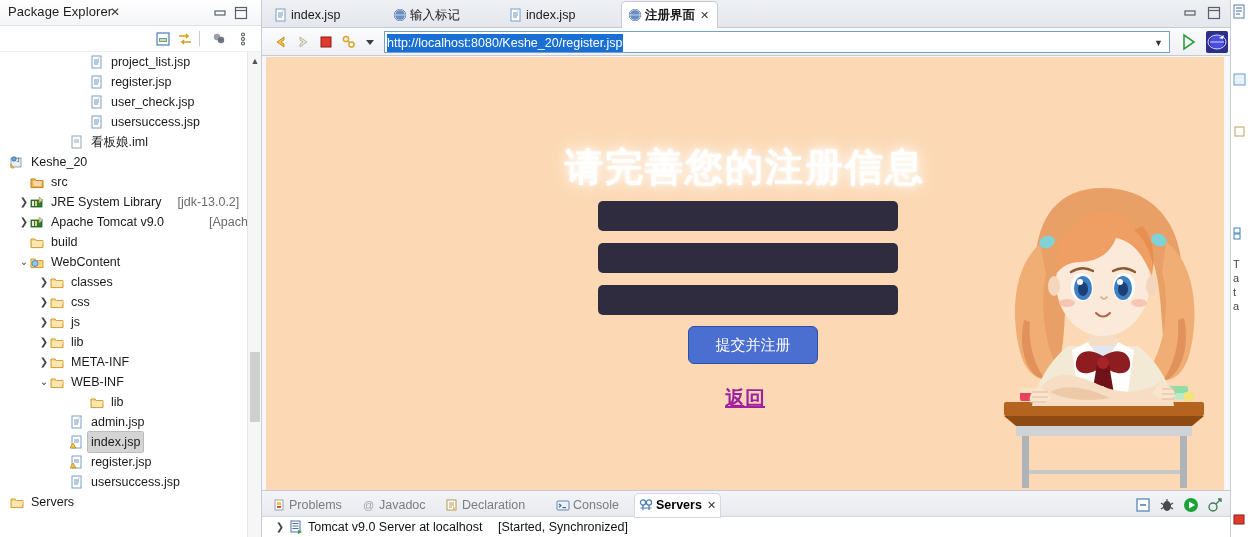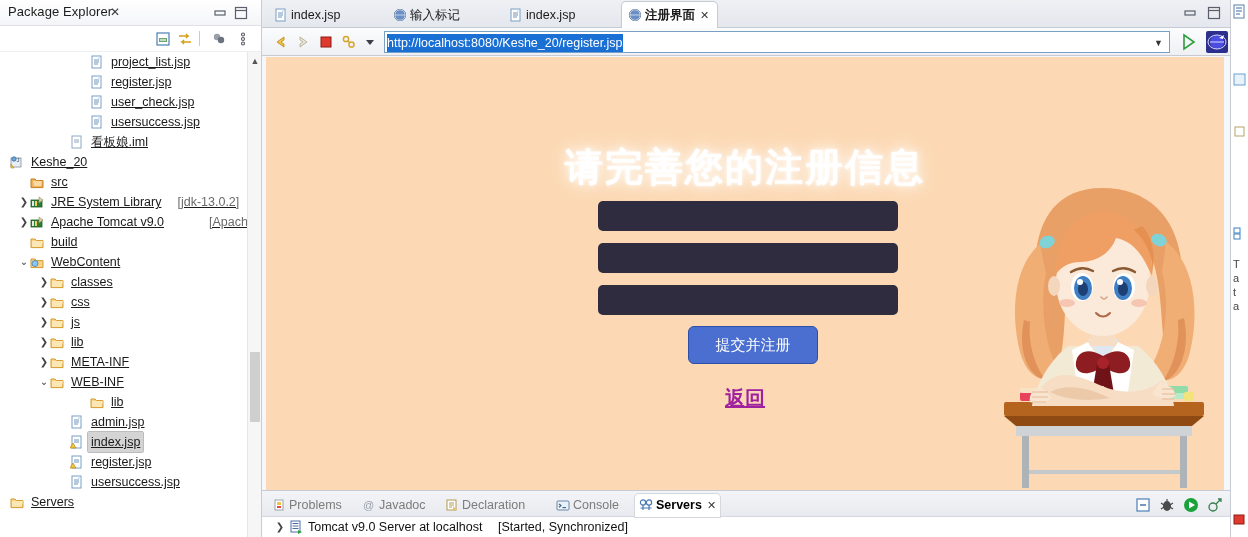--- a/index.html
+++ b/index.html
@@ -53,21 +53,21 @@
     position:absolute; left:0; top:52px; right:14px; bottom:0;
     overflow:hidden;
   }
   .trow {
     position:relative; height:20px; line-height:20px;
     font-size:12.5px; color:#1a1a1a; white-space:nowrap;
   }
   .trow.sel .tlabel-box {
     background:#d4d4d4; outline:1px solid #bcbcbc;
   }
-  .tlabel-box { display:inline-block; padding:0 3px; border-radius:1px;text-decoration:underline;}
+  .tlabel-box { display:inline-block; padding:0 3px; border-radius:1px;}
   .arrow { position:absolute; top:0; width:12px; text-align:center;
            color:#444; font-size:10px; }
   .ticon { position:absolute; top:3px; width:14px; height:14px; }
   .tlabel { position:absolute; top:0; }
   .dim { color:#6a6a6a; }
 
   
   #ex-scroll {
     position:absolute; right:0; top:52px; width:14px; bottom:0;
     background:#f6f6f6; border-left:1px solid #e6e6e6;

